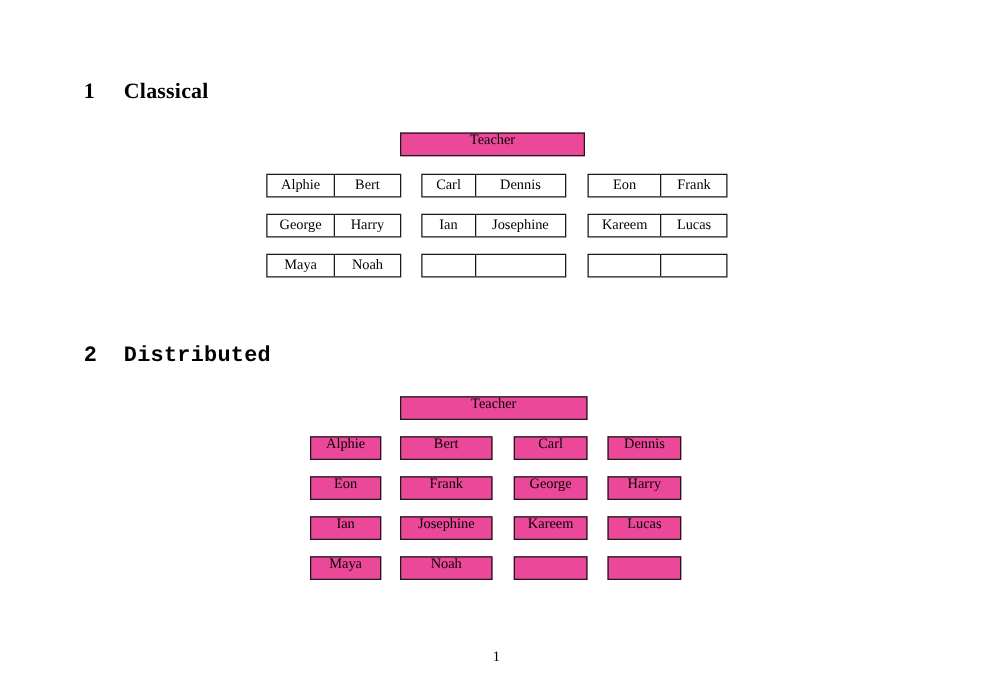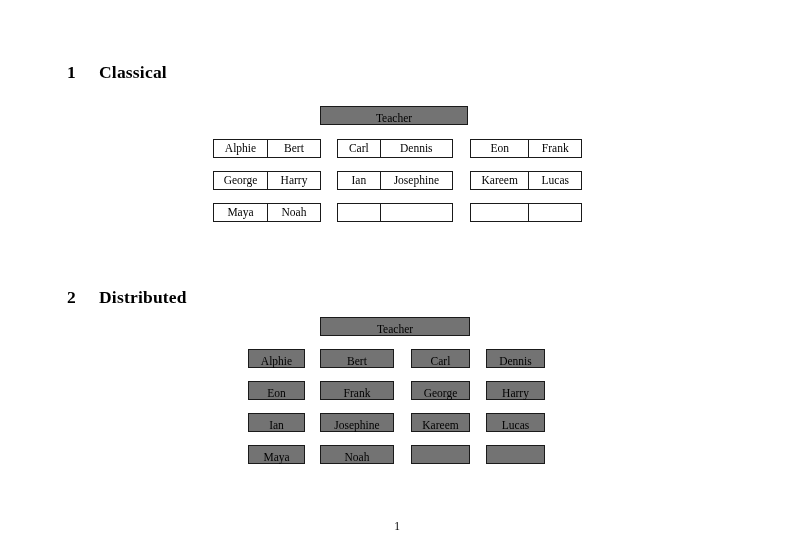--- a/index.html
+++ b/index.html
@@ -27,32 +27,32 @@
     font-size: 17.5px;
     letter-spacing: 0.2px;
     white-space: nowrap;
     line-height: 1;
   }
   .section-heading .sec-num {
     display: inline-block;
     width: 32px;
   }
   #heading-classical   { left: 67px;  top: 64px; }
-  #heading-distributed { left: 67px;  top: 289px; }
+  #heading-distributed { left: 67px;  top: 277px; font-family: Liberation Mono, monospace; }
 
   
   .box {
     position: absolute;
     box-sizing: border-box;
     border: 1px solid #1a1a1a;
-    background: #737373;
+    background: #ec4899;
     font-size: 11.5px;
     line-height: 1;
     display: flex;
-    align-items: flex-end;
+    align-items: flex-start;
     justify-content: center;
     height: 19px;
     white-space: nowrap;
   }
 
   
   .pair {
     position: absolute;
     box-sizing: border-box;
     display: flex;

